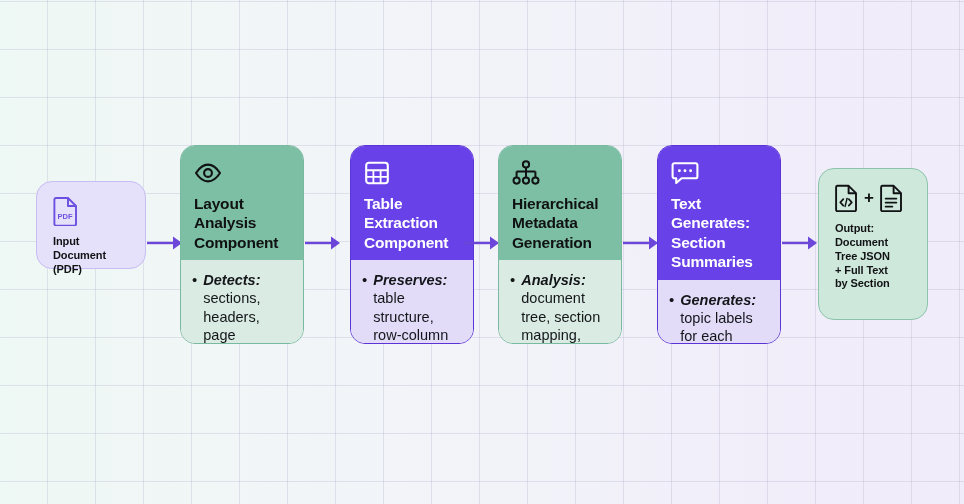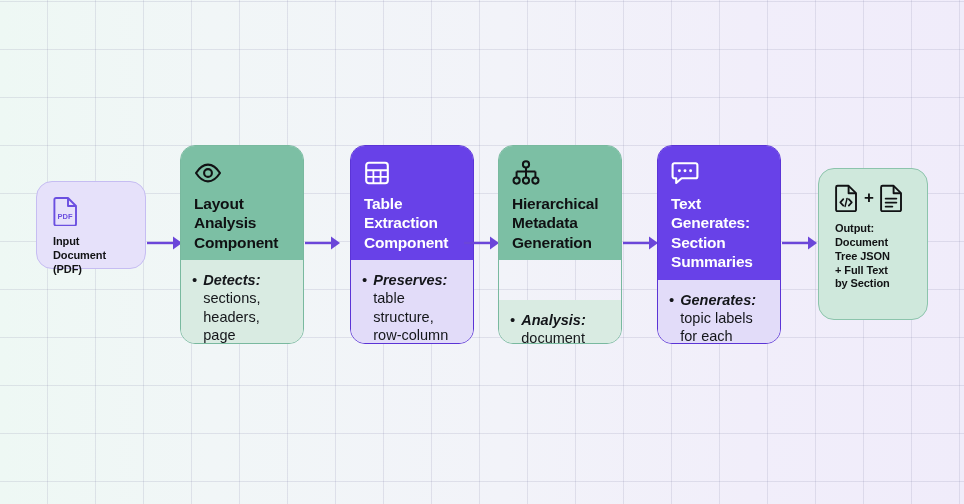--- a/index.html
+++ b/index.html
@@ -90,21 +90,21 @@
   .card.teal .body { background:#d9ebe2; color:#14161a; }
 
   
   .card.purple { border-color:#5b34d6; }
   .card.purple .head { background:#6841e8; }
   .card.purple .head .htitle { color:#ffffff; }
   .card.purple .body { background:#e2dcf9; color:#14161a; }
 
   #node-1 { left:180px; top:145px; height:199px; }
   #node-2 { left:339px; top:145px; height:199px;margin-left:11px; }
-  #node-3 { left:498px; top:145px; height:199px;gap:40px; }
+  #node-3 { left:498px; top:145px; height:199px; }
   #node-4 { left:657px; top:145px; height:199px; }
 
   
   .arrow { position:absolute; top:234px; width:36px; height:18px; }
   #arrow-1 { left:147px; }
   #arrow-2 { left:305px; }
   #arrow-3 { left:464px; }
   #arrow-4 { left:623px; }
   #arrow-5 { left:782px; }
 

